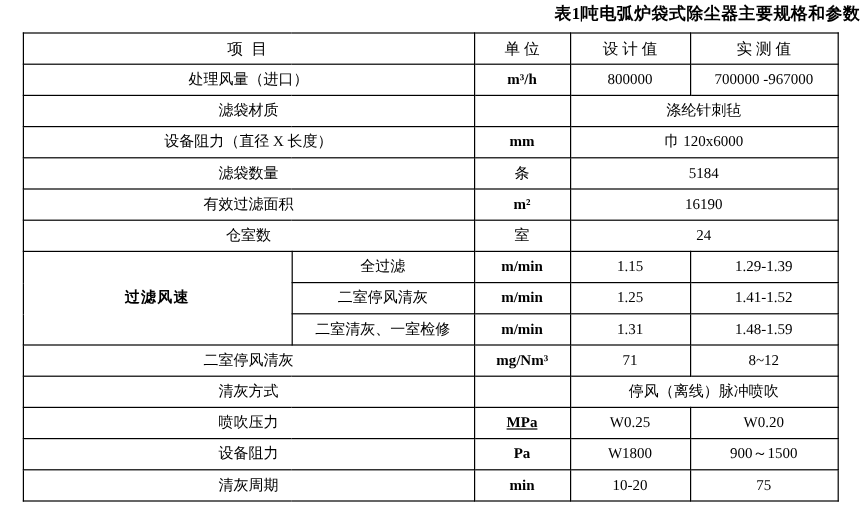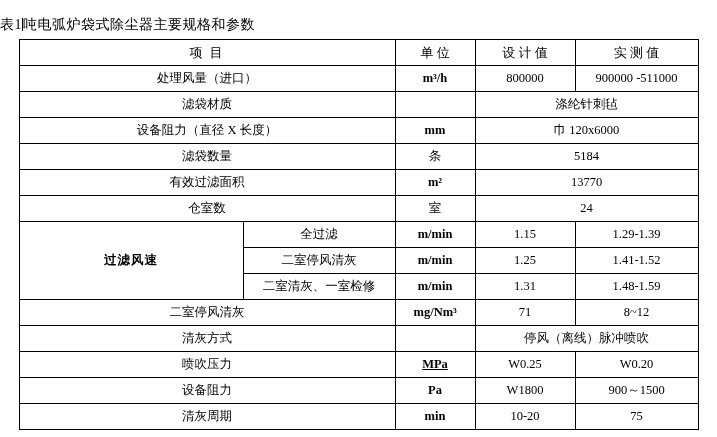--- a/index.html
+++ b/index.html
@@ -15,28 +15,27 @@
     overflow: hidden;
   }
   .page {
     position: relative;
     width: 717px;
     height: 437px;
     box-sizing: border-box;
     padding: 0;
   }
   .title {
-    text-align: left;
+    text-align: right;
     font-size: 14px;
-    font-weight: normal;
+    font-weight: bold;
     line-height: 18px;
     padding-top: 4px;
     padding-bottom: 5px;
     letter-spacing: 0.5px;
-    margin-top: 12px;
   }
   .title .cursor {
     display: inline-block;
     width: 0;
     border-left: 1px solid #000;
     height: 13px;
     vertical-align: -2px;
     margin: 0 0px;
   }
   table.spec {
@@ -96,21 +95,21 @@
         <td class="hdr lbl-wide" colspan="2">项  目</td>
         <td class="hdr">单  位</td>
         <td class="hdr">设 计 值</td>
         <td class="hdr">实 测 值</td>
       </tr>
 
       <tr>
         <td colspan="2">处理风量（进口）</td>
         <td class="unit">m³/h</td>
         <td>800000</td>
-        <td>900000 -511000</td>
+        <td>700000 -967000</td>
       </tr>
 
       <tr>
         <td colspan="2">滤袋材质</td>
         <td></td>
         <td colspan="2">涤纶针刺毡</td>
       </tr>
 
       <tr>
         <td colspan="2">设备阻力（直径 X 长度）</td>
@@ -120,21 +119,21 @@
 
       <tr>
         <td colspan="2">滤袋数量</td>
         <td>条</td>
         <td colspan="2">5184</td>
       </tr>
 
       <tr>
         <td colspan="2">有效过滤面积</td>
         <td class="unit">m²</td>
-        <td colspan="2">13770</td>
+        <td colspan="2">16190</td>
       </tr>
 
       <tr>
         <td colspan="2">仓室数</td>
         <td>室</td>
         <td colspan="2">24</td>
       </tr>
 
       <tr>
         <td class="vert-label" rowspan="3">过滤风速</td>

